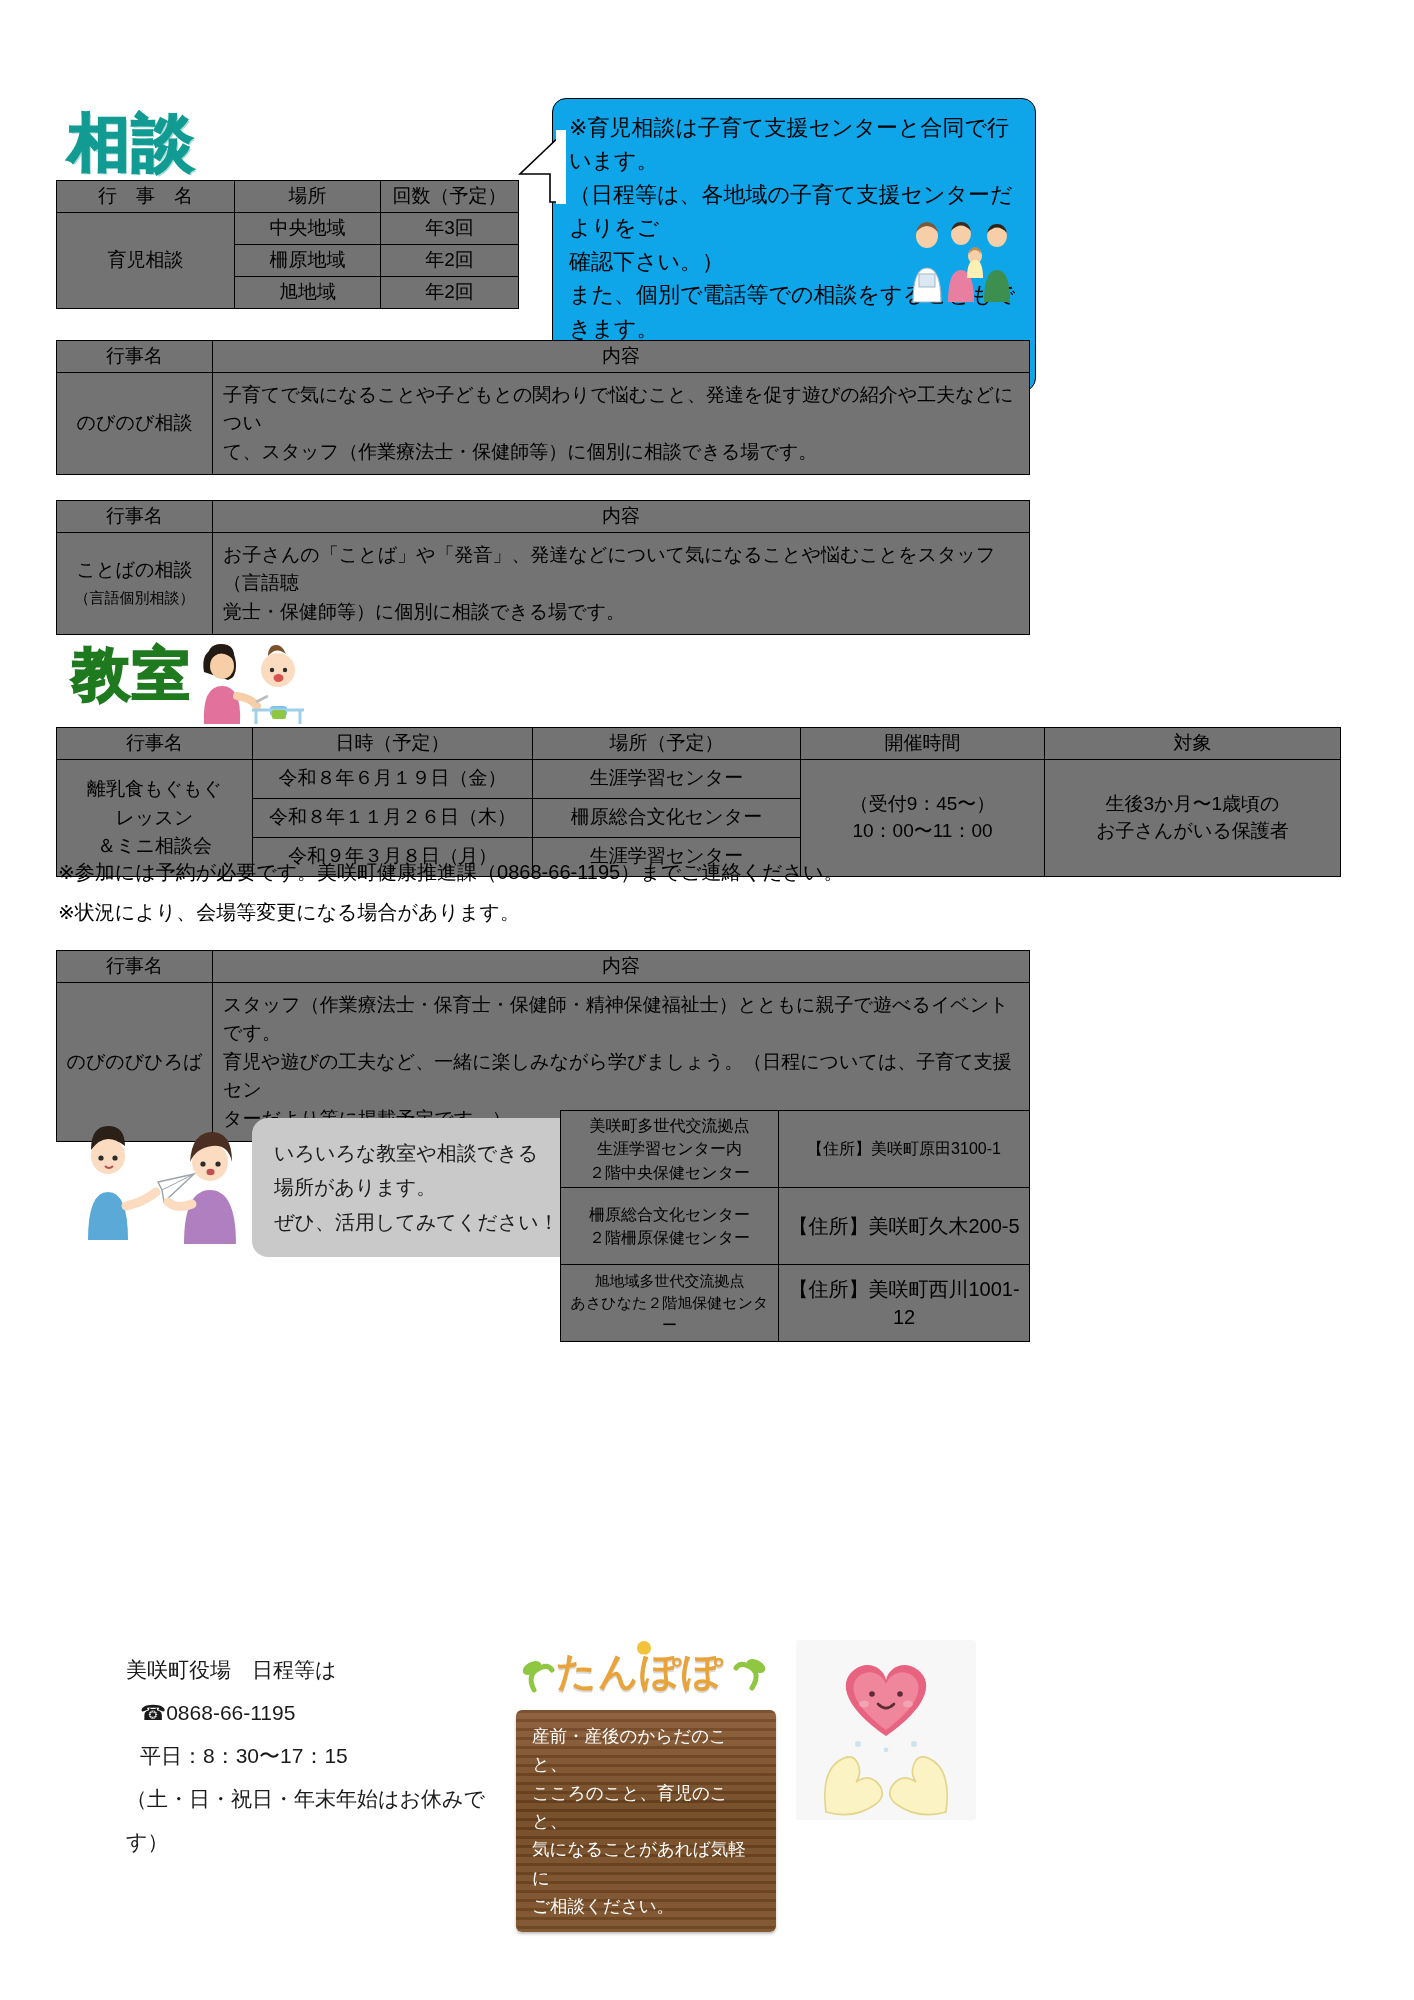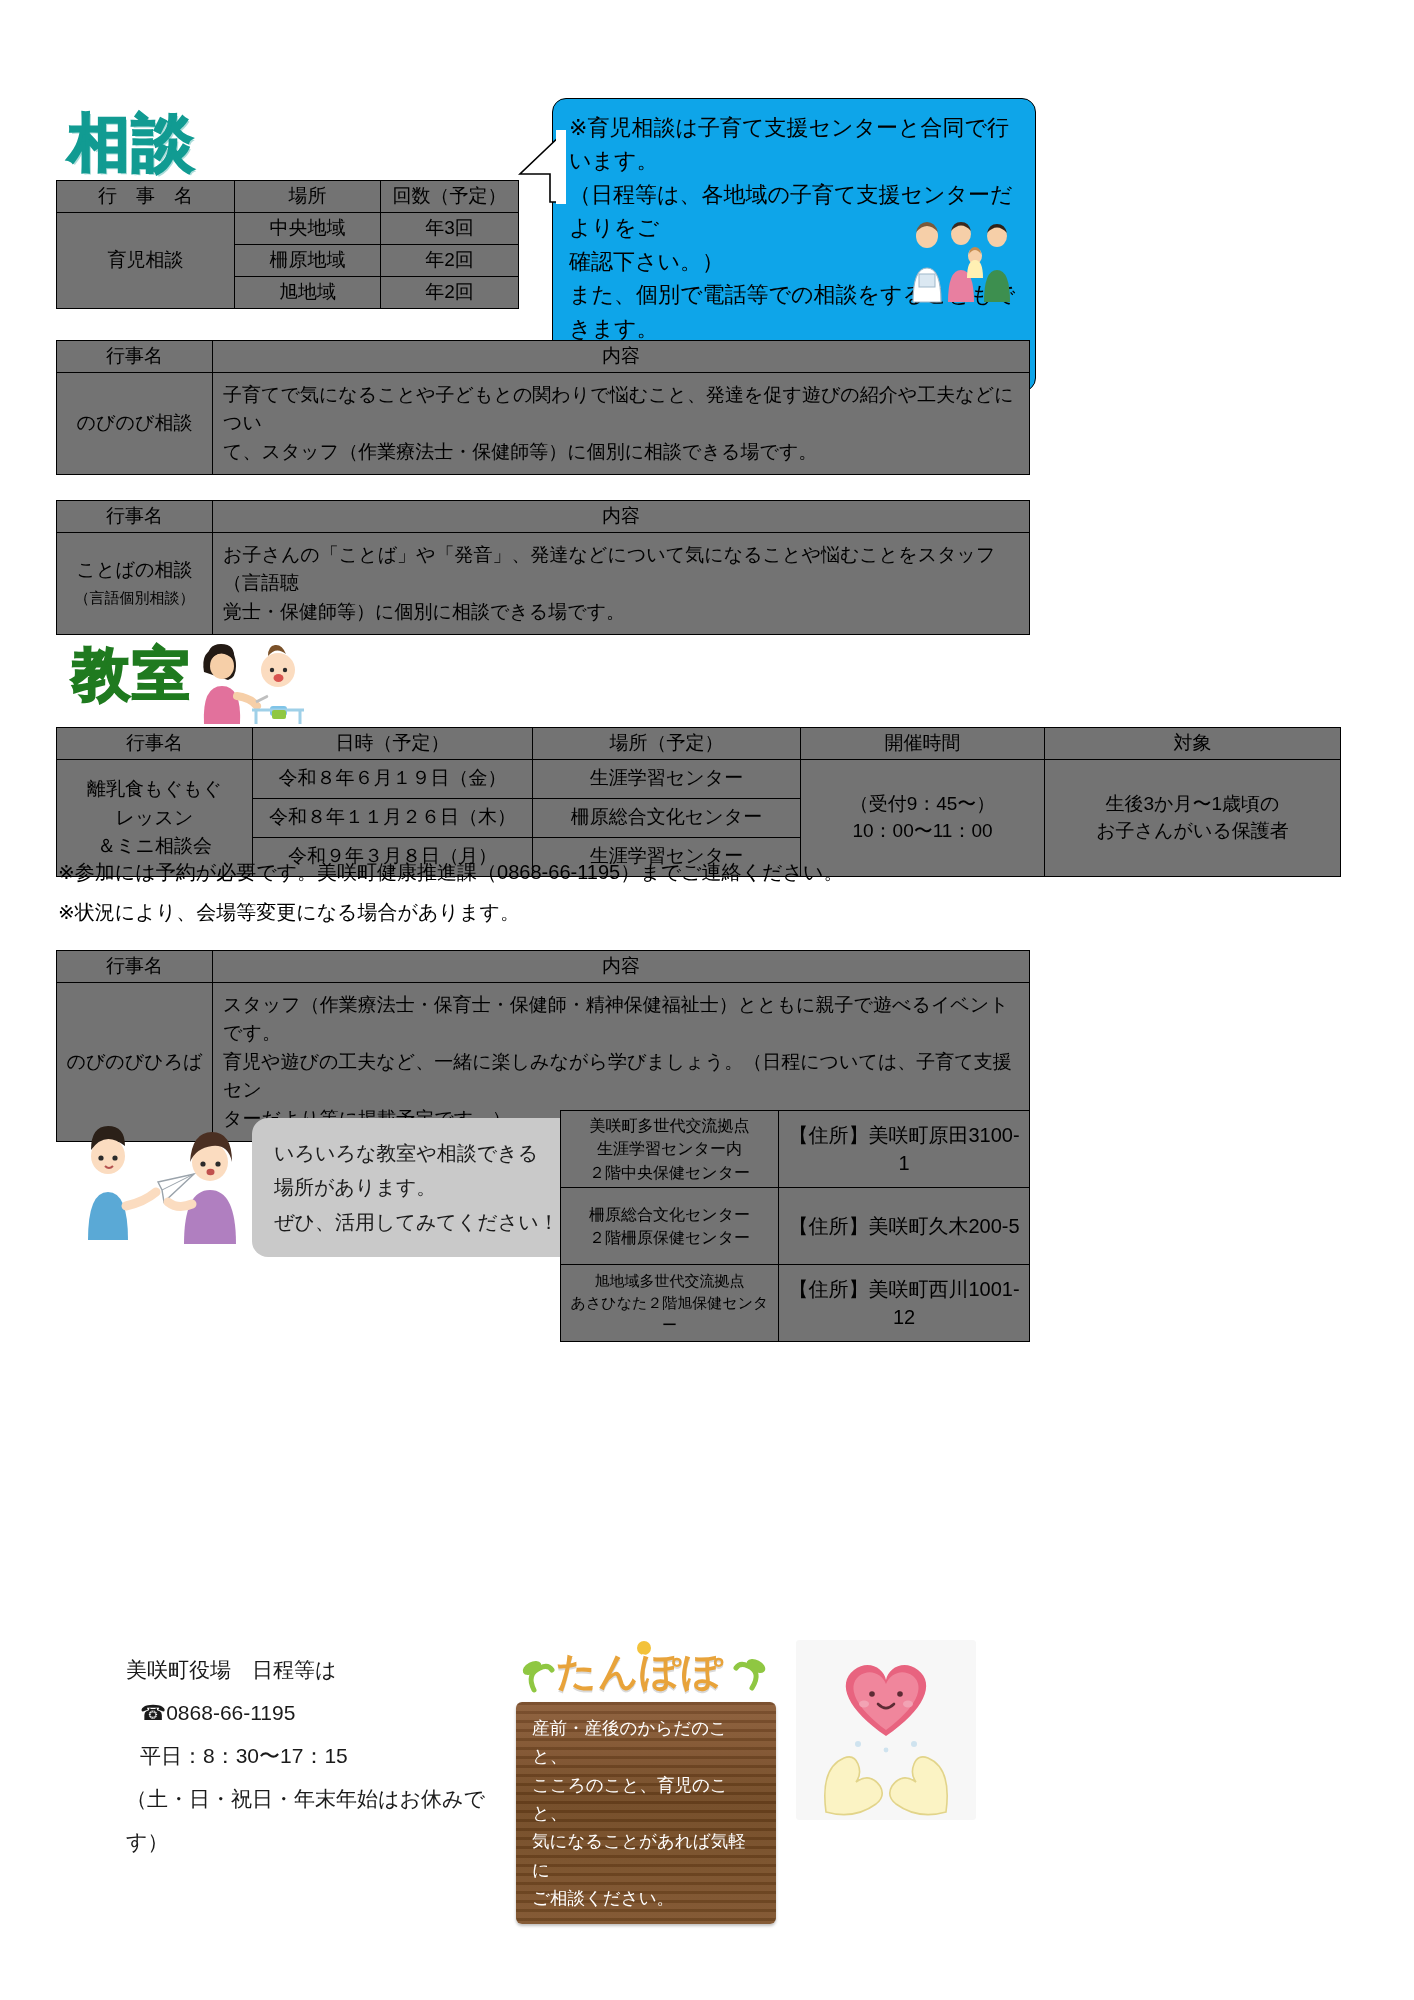--- a/index.html
+++ b/index.html
@@ -363,21 +363,21 @@
   <table class="tbl abs" style="left:560px; top:1110px; width:470px;">
     <colgroup>
         <col style="width:218px">
         <col>
       </colgroup>
     <tbody>
       <tr>
         <td class="nowrapish" style="height:72px; font-size:16px; line-height:1.45">美咲町多世代交流拠点
 生涯学習センター内
 ２階中央保健センター</td>
-        <td style="font-size:20px">
+        <td style="font-size:16px">
           <span>【住所】</span><span>美咲町原田3100-1</span>
         </td>
       </tr>
       <tr>
         <td class="nowrapish" style="height:72px; font-size:16px; line-height:1.45">柵原総合文化センター
 ２階柵原保健センター</td>
         <td style="font-size:20px">
           <span>【住所】</span><span>美咲町久木200-5</span>
         </td>
       </tr>
@@ -402,21 +402,21 @@
     <div style="position:relative; height:64px; width:260px;">
       <svg width="260" height="64" viewBox="0 0 260 64" style="position:absolute;left:0;top:0">
         <path d="M18 54 q-8 -16 6 -22 q8 -4 12 2" stroke="#8fc742" stroke-width="5" fill="none" stroke-linecap="round"></path>
         <ellipse cx="16" cy="32" rx="10" ry="6" fill="#8fc742" transform="rotate(-28 16 32)"></ellipse>
         <path d="M236 52 q10 -16 -4 -22 q-8 -4 -12 2" stroke="#8fc742" stroke-width="5" fill="none" stroke-linecap="round"></path>
         <ellipse cx="240" cy="30" rx="10" ry="6" fill="#8fc742" transform="rotate(28 240 30)"></ellipse>
         <circle cx="128" cy="12" r="7" fill="#f3c23a"></circle>
       </svg>
       <div class="tanpopo-title" style="position:absolute; left:40px; top:8px;">たんぽぽ</div>
     </div>
-    <div class="wood" style="width:228px; margin-top:2px;">産前・産後のからだのこと、
+    <div class="wood" style="width:228px; margin-top:10px;">産前・産後のからだのこと、
 こころのこと、育児のこと、
 気になることがあれば気軽に
 ご相談ください。</div>
   </div>
 
   <div class="abs heart-card" style="left:796px; top:1640px; width:180px; height:180px;">
     <svg width="180" height="180" viewBox="0 0 180 180">
       <rect width="180" height="180" fill="#f7f7f7"></rect>
 
       <path d="M90 96 C 52 70, 40 44, 58 30 C 72 19, 88 28, 90 40 C 92 28, 108 19, 122 30 C 140 44, 128 70, 90 96 Z" fill="#e8637f"></path>

